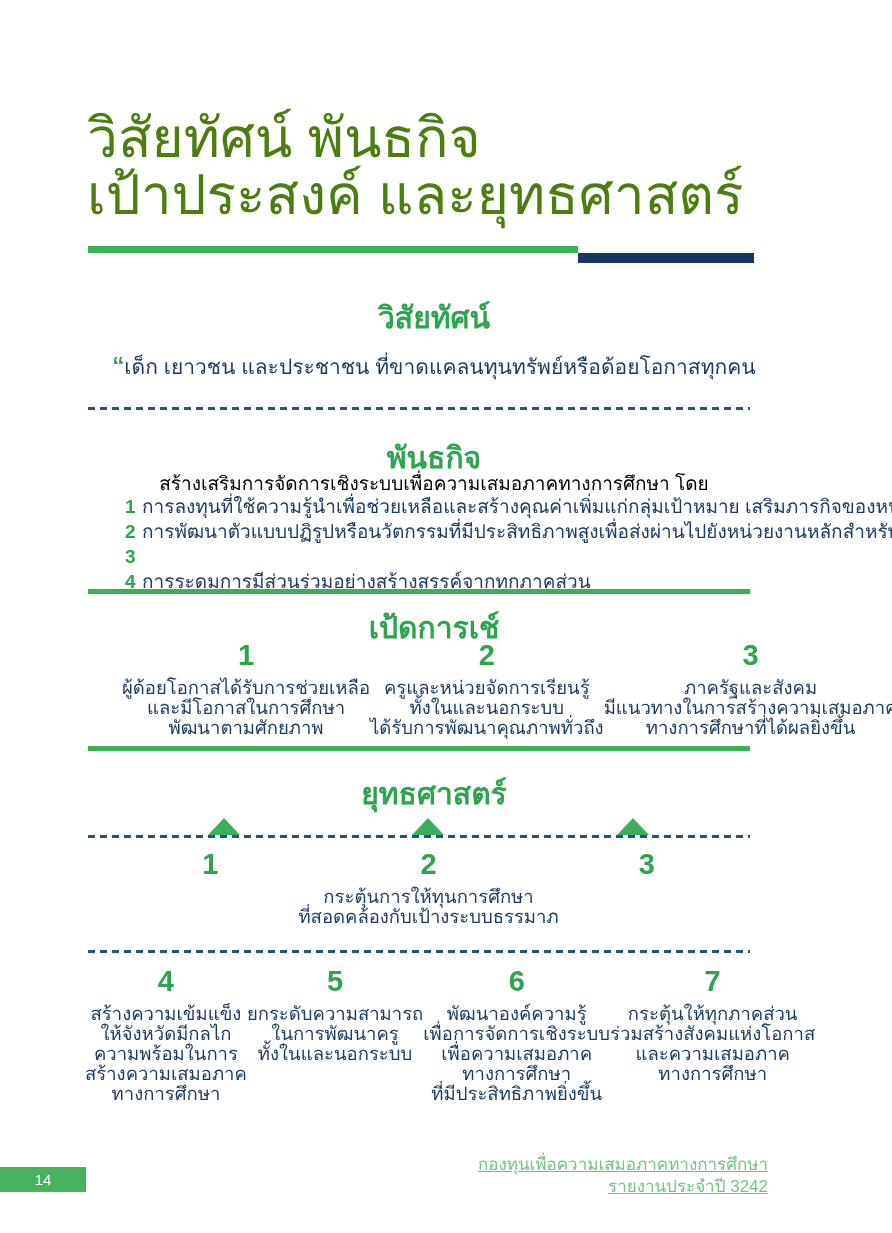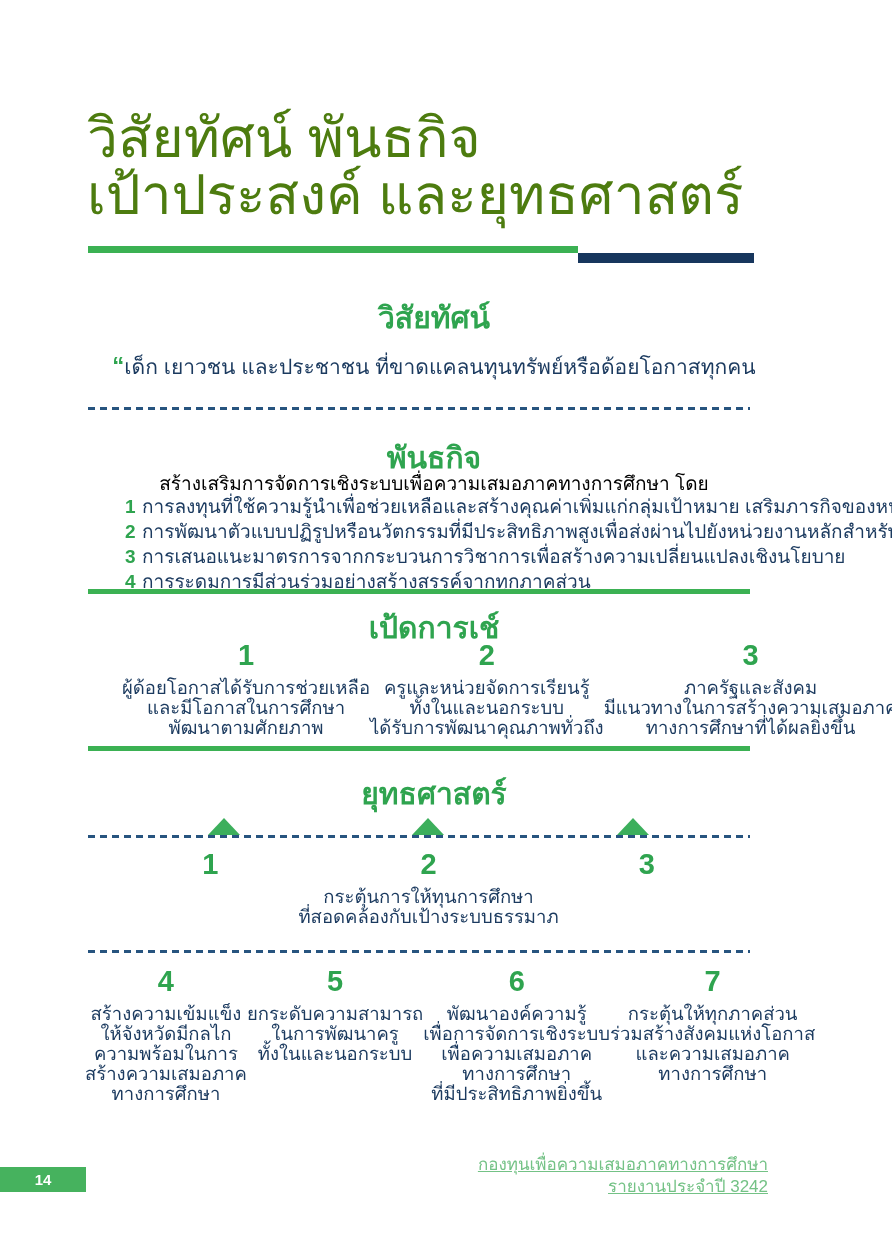--- a/index.html
+++ b/index.html
@@ -49,21 +49,21 @@
   #goals-row { left:122px; top:640px; width:613px; }
   #tri-row   { left:122px; top:818px; width:613px; }
   #tri-row .col { height:17px; display:flex; justify-content:center; align-items:flex-end; }
   .tri { width:0; height:0; border-left:16px solid transparent;
     border-right:16px solid transparent; border-bottom:17px solid #3CAF5C; }
   #strat-row1 { left:122px; top:849px; width:613px; }
   #strat-row2 { left:85px;  top:966px; width:690px; }
 
   
   #page-badge { left:0; top:1167px; width:86px; height:25px; background:#46B25E;
-    color:#ffffff; font-weight:700; font-size:15px; text-align:center; line-height:25px; }
+    color:#ffffff; font-weight:400; font-size:15px; text-align:center; line-height:25px; }
   #footer-text { left:76px; top:1154px; width:692px; text-align:right;
     color:#74C286; font-size:17px; line-height:22px;text-decoration:underline; }
   #footer-text div { white-space:nowrap; }
 </style>
 </head>
 <body>
 
 <div class="abs" id="page-title">
   <div class="tline">วิสัยทัศน์ พันธกิจ</div>
   <div class="tline">เป้าประสงค์ และยุทธศาสตร์</div>
@@ -83,21 +83,20 @@
   <li>
       <span class="mnum">1</span>
       <span class="mtxt">การลงทุนที่ใช้ความรู้นำเพื่อช่วยเหลือและสร้างคุณค่าเพิ่มแก่กลุ่มเป้าหมาย เสริมภารกิจของหน่วยงานหลัก</span>
     </li>
   <li>
       <span class="mnum">2</span>
       <span class="mtxt">การพัฒนาตัวแบบปฏิรูปหรือนวัตกรรมที่มีประสิทธิภาพสูงเพื่อส่งผ่านไปยังหน่วยงานหลักสำหรับขยายผล</span>
     </li>
   <li>
       <span class="mnum">3</span>
-      <span class="mtxt">การเสนอแนะมาตรการจากกระบวนการวิชาการเพื่อสร้างความเปลี่ยนแปลงเชิงนโยบาย</span>
     </li>
   <li>
       <span class="mnum">4</span>
       <span class="mtxt">การระดมการมีส่วนร่วมอย่างสร้างสรรค์จากทุกภาคส่วน</span>
     </li>
 </ul>
 <div class="abs greenline" style="top:589px;"></div>
 
 <div class="abs section-head" style="top:604px;">เป้ดการเช์</div>
 <div class="abs colrow" id="goals-row">

